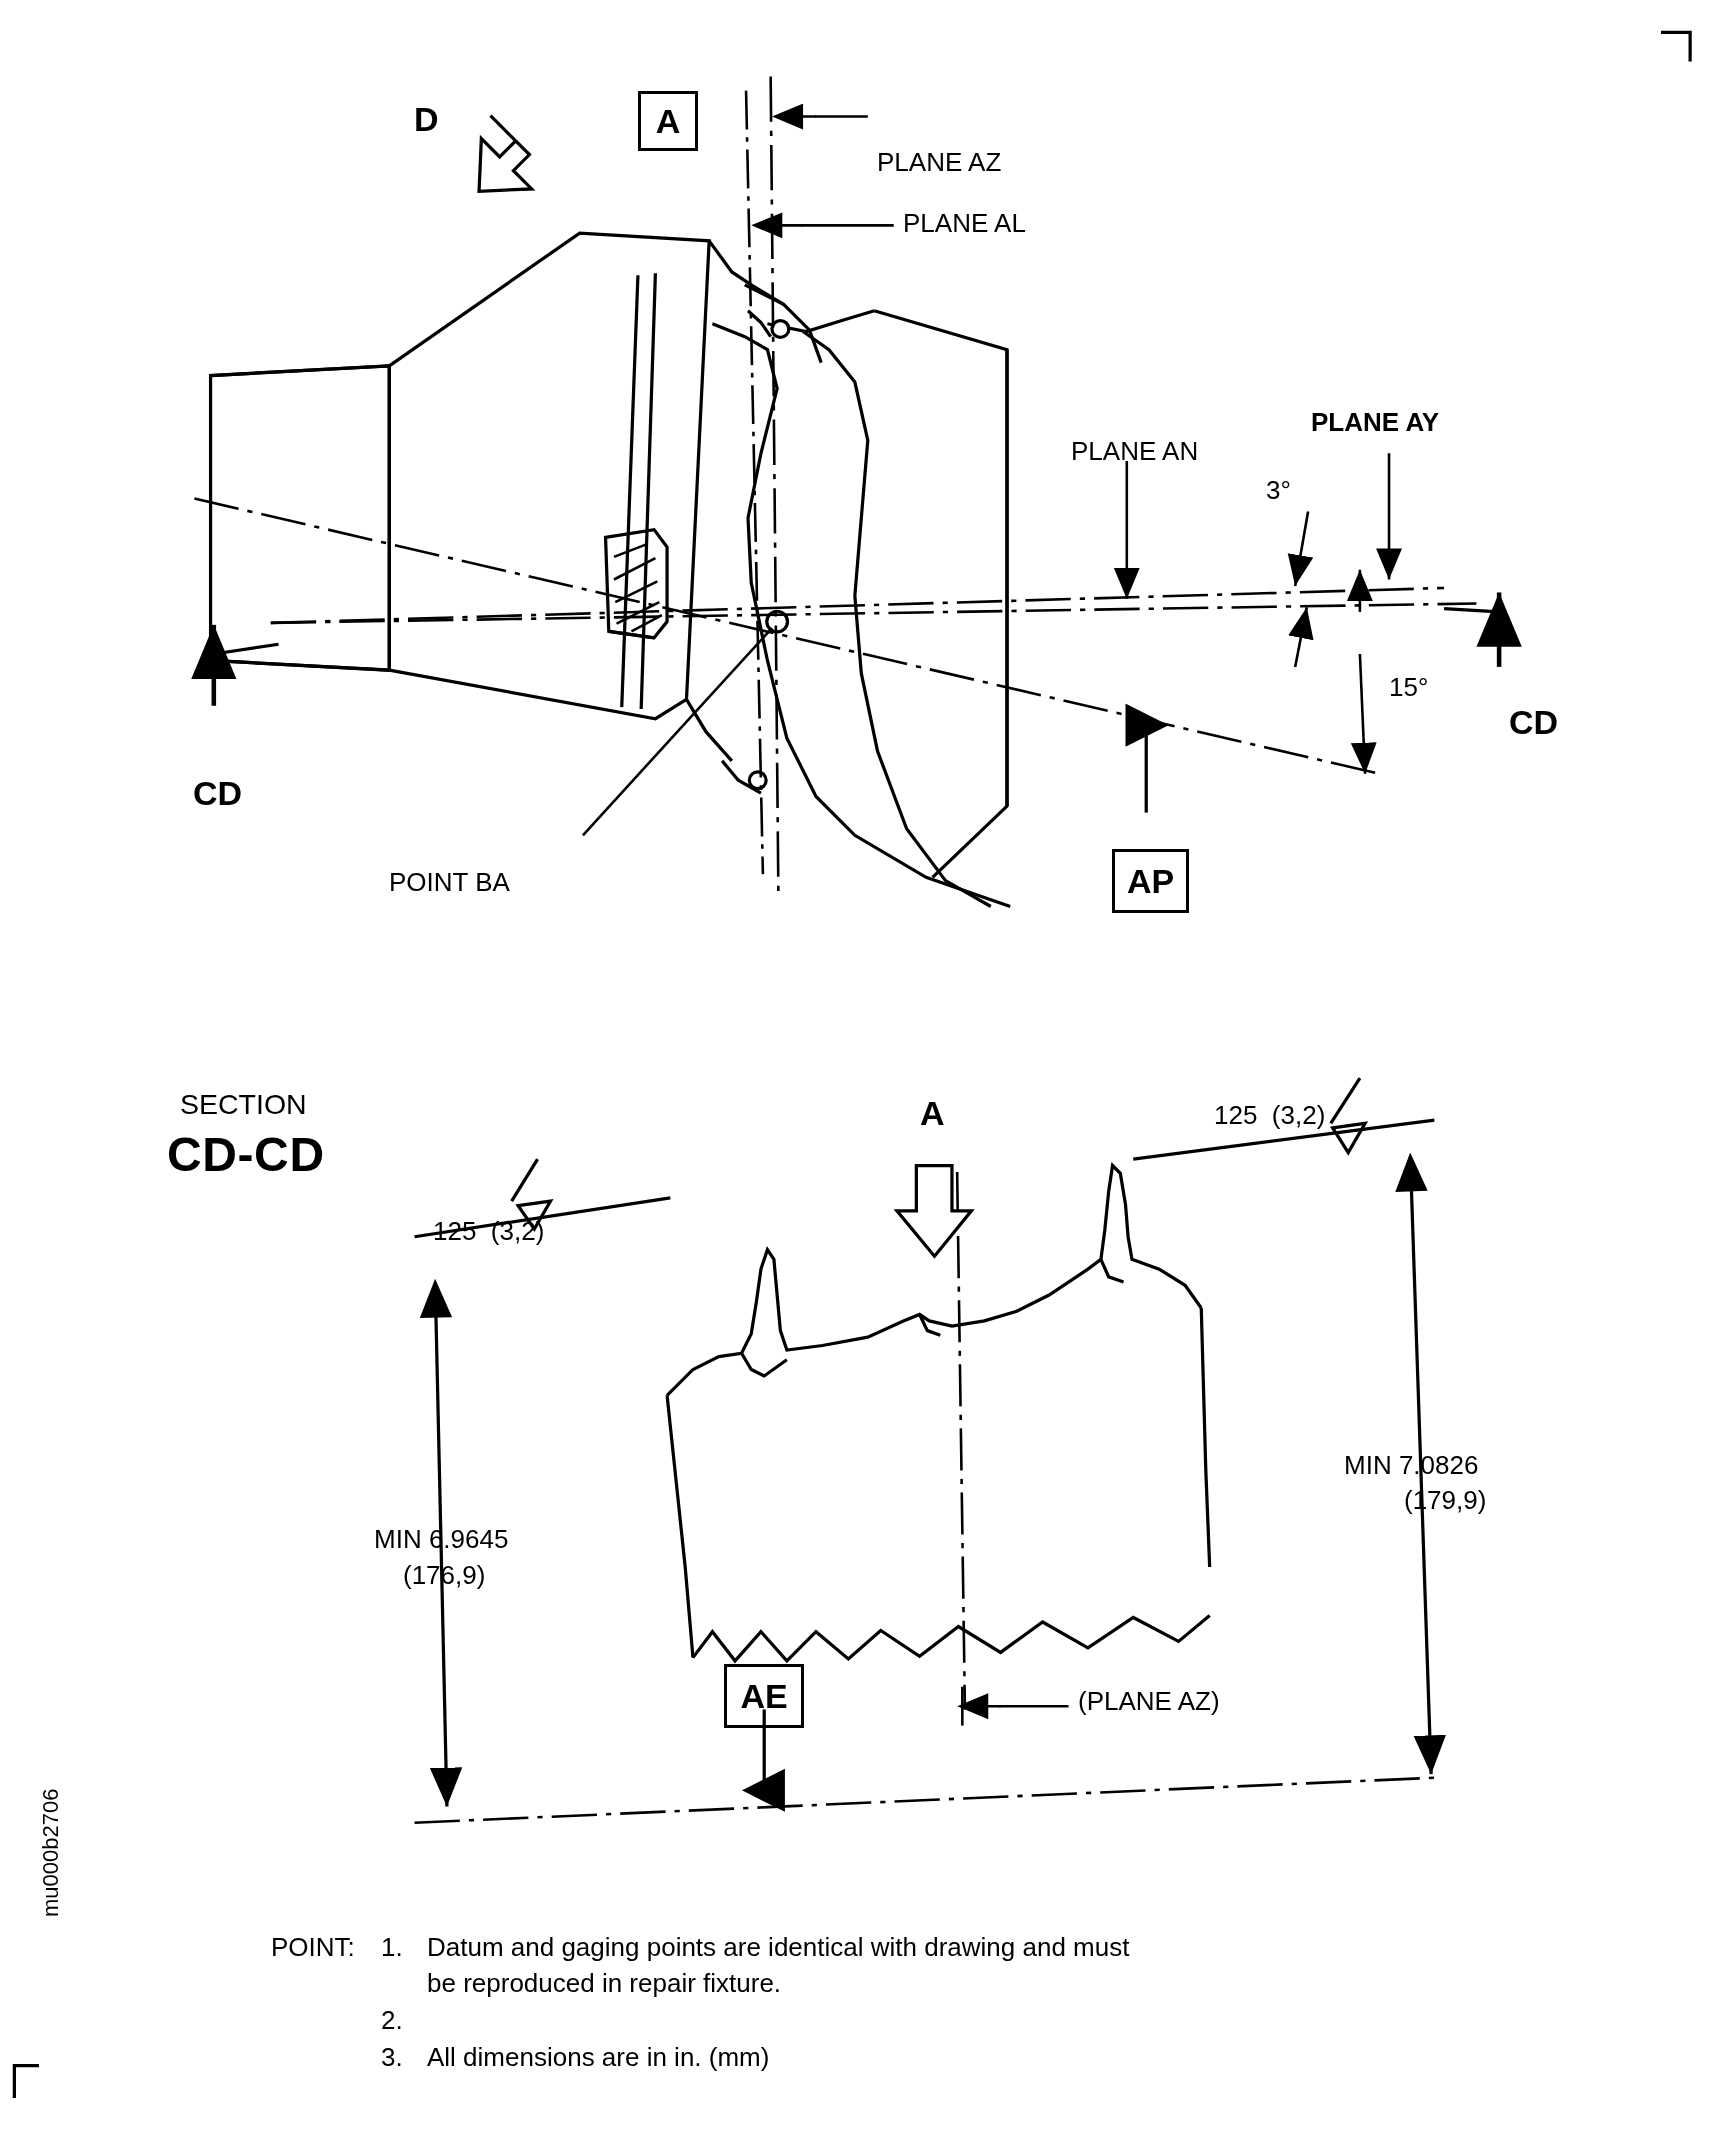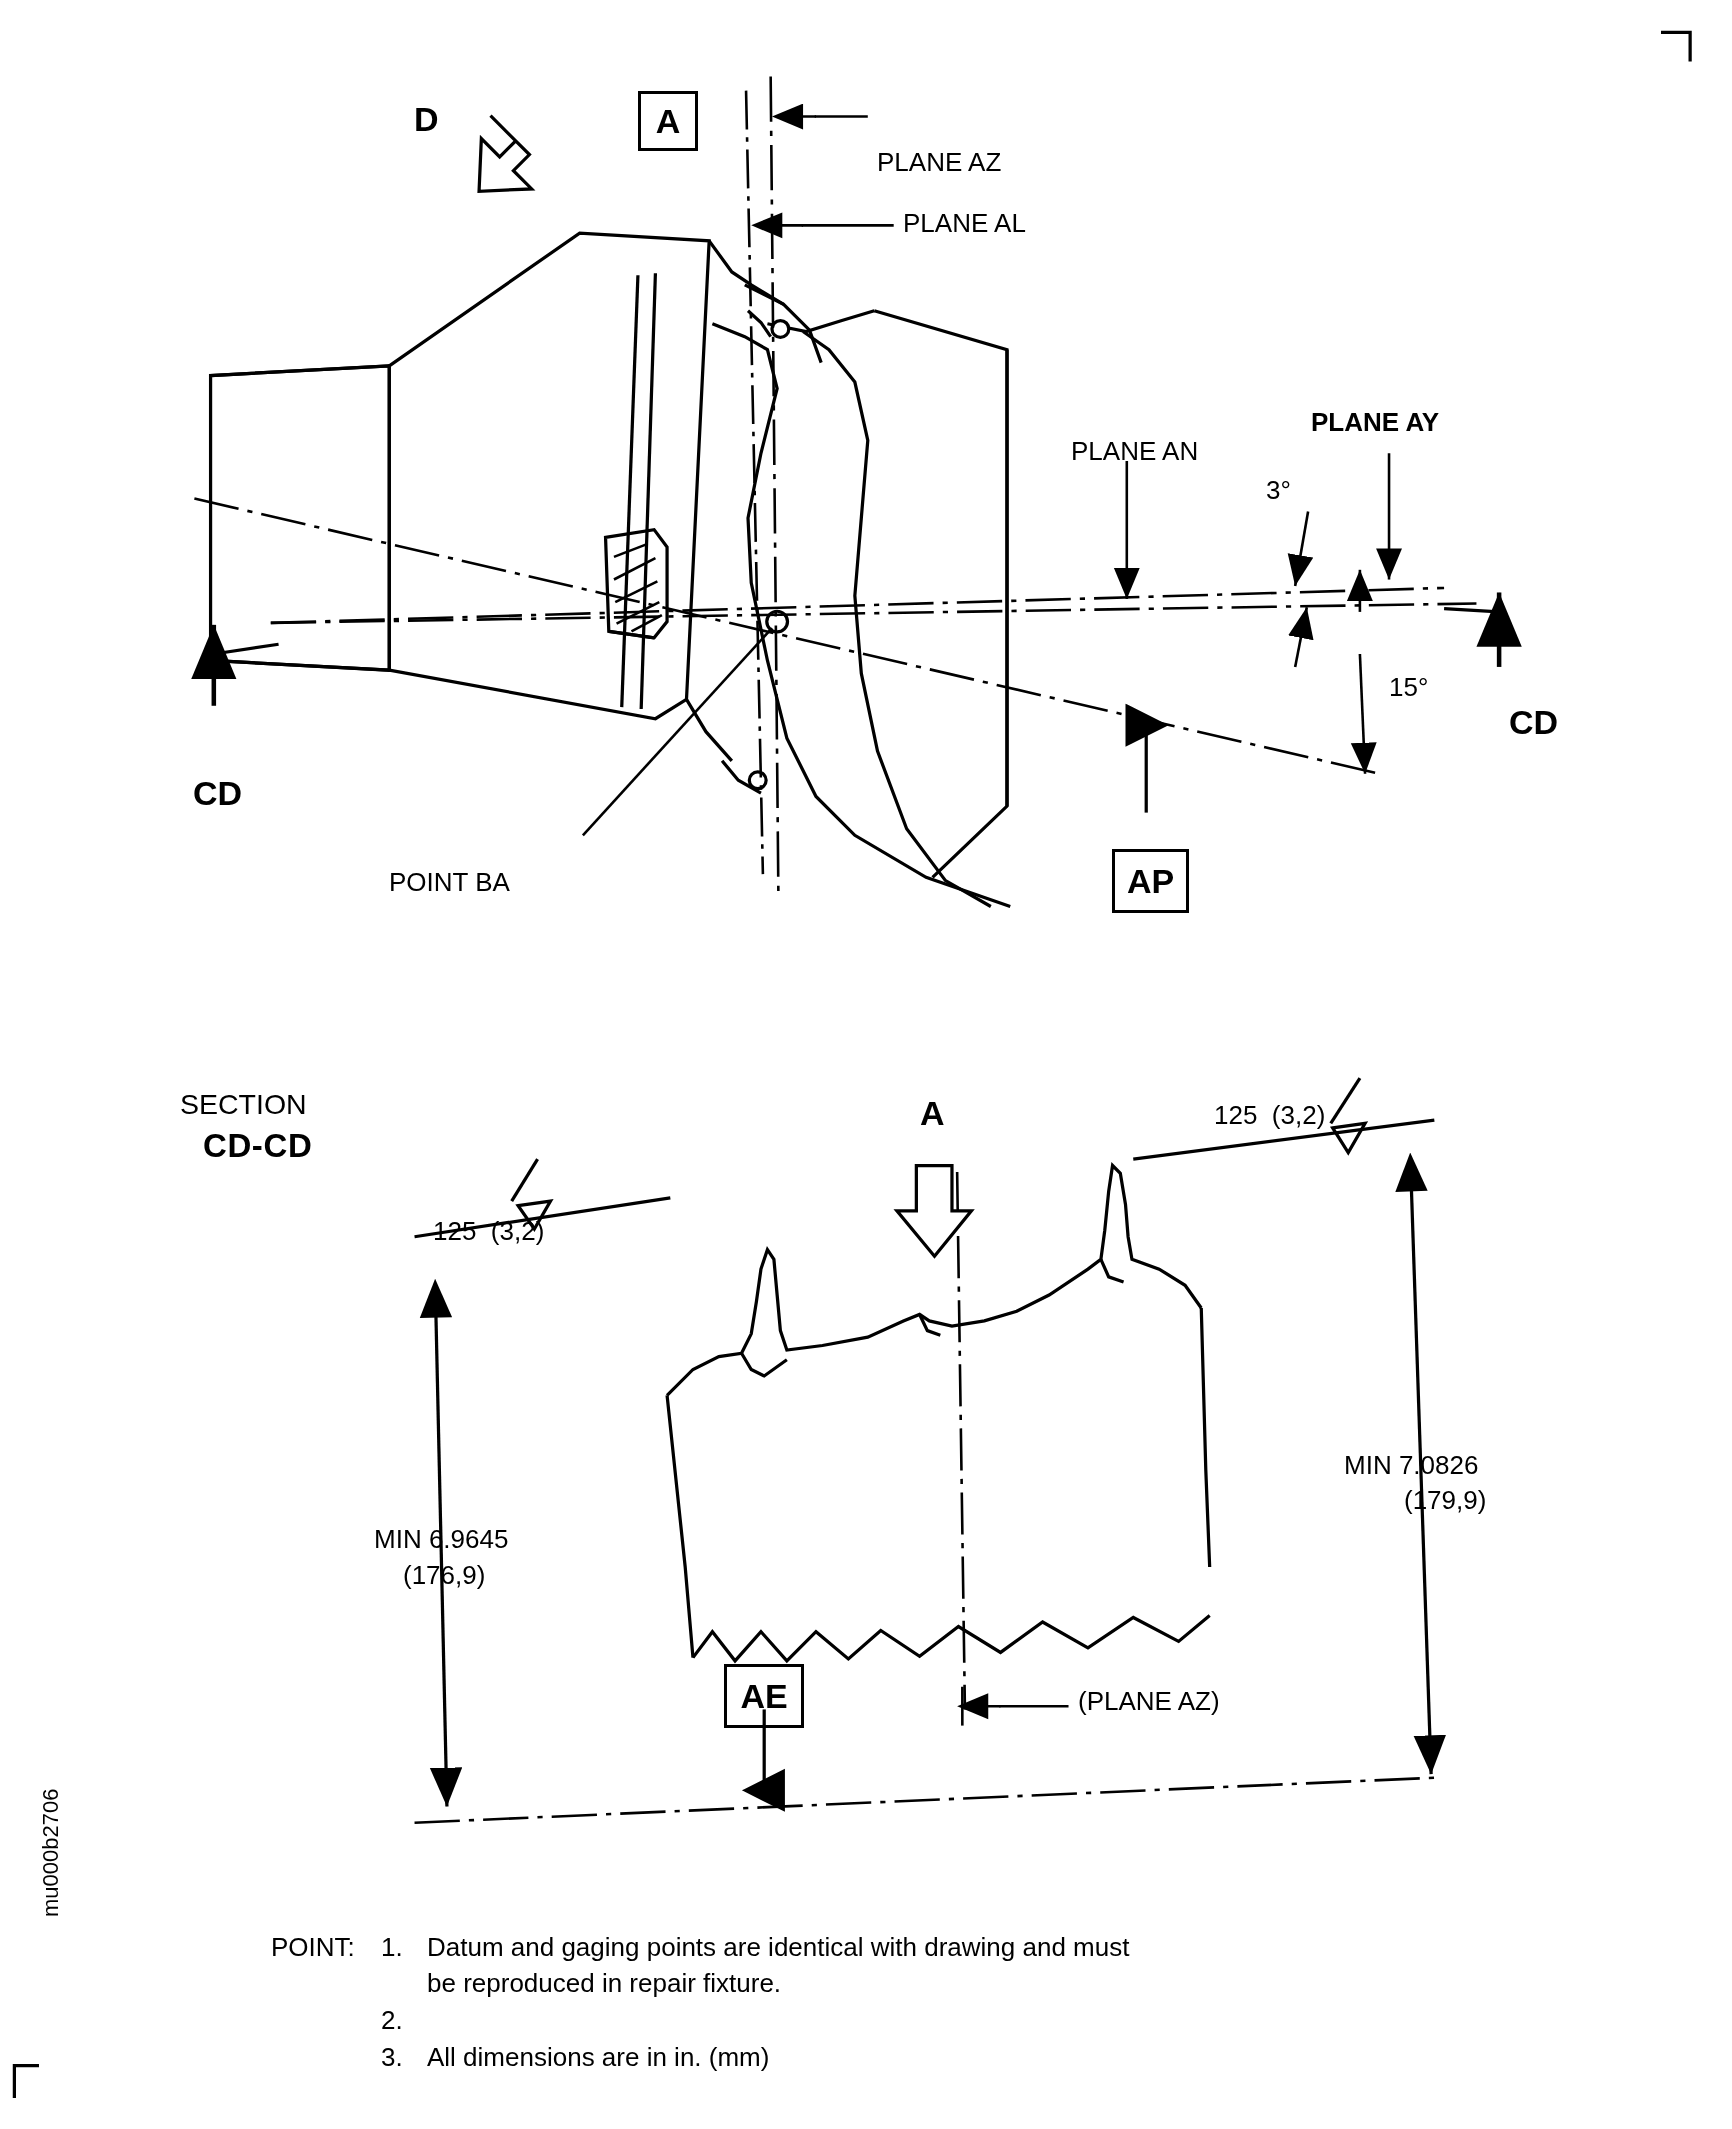--- a/index.html
+++ b/index.html
@@ -30,21 +30,21 @@
   .lbl {
     position: absolute;
     white-space: pre;
     font-family: "Liberation Sans", sans-serif;
     font-size: 26px;
     color: #000;
     line-height: 1.15;
   }
   .lbl.big { font-size: 34px; font-weight: bold; }
   .lbl.sect { font-size: 28.5px; }
-  .lbl.sectbig { font-size: 33px; font-weight: bold; letter-spacing: 0.6px; margin-left: 36px; }
+  .lbl.sectbig { font-size: 48px; font-weight: bold; letter-spacing: 0.6px; }
   .lbl.note { font-size: 26px; }
   .boxlbl {
     position: absolute;
     border: 3.2px solid #000;
     font-weight: bold;
     font-size: 34px;
     text-align: center;
     line-height: 1;
     font-family: "Liberation Sans", sans-serif;
   }

